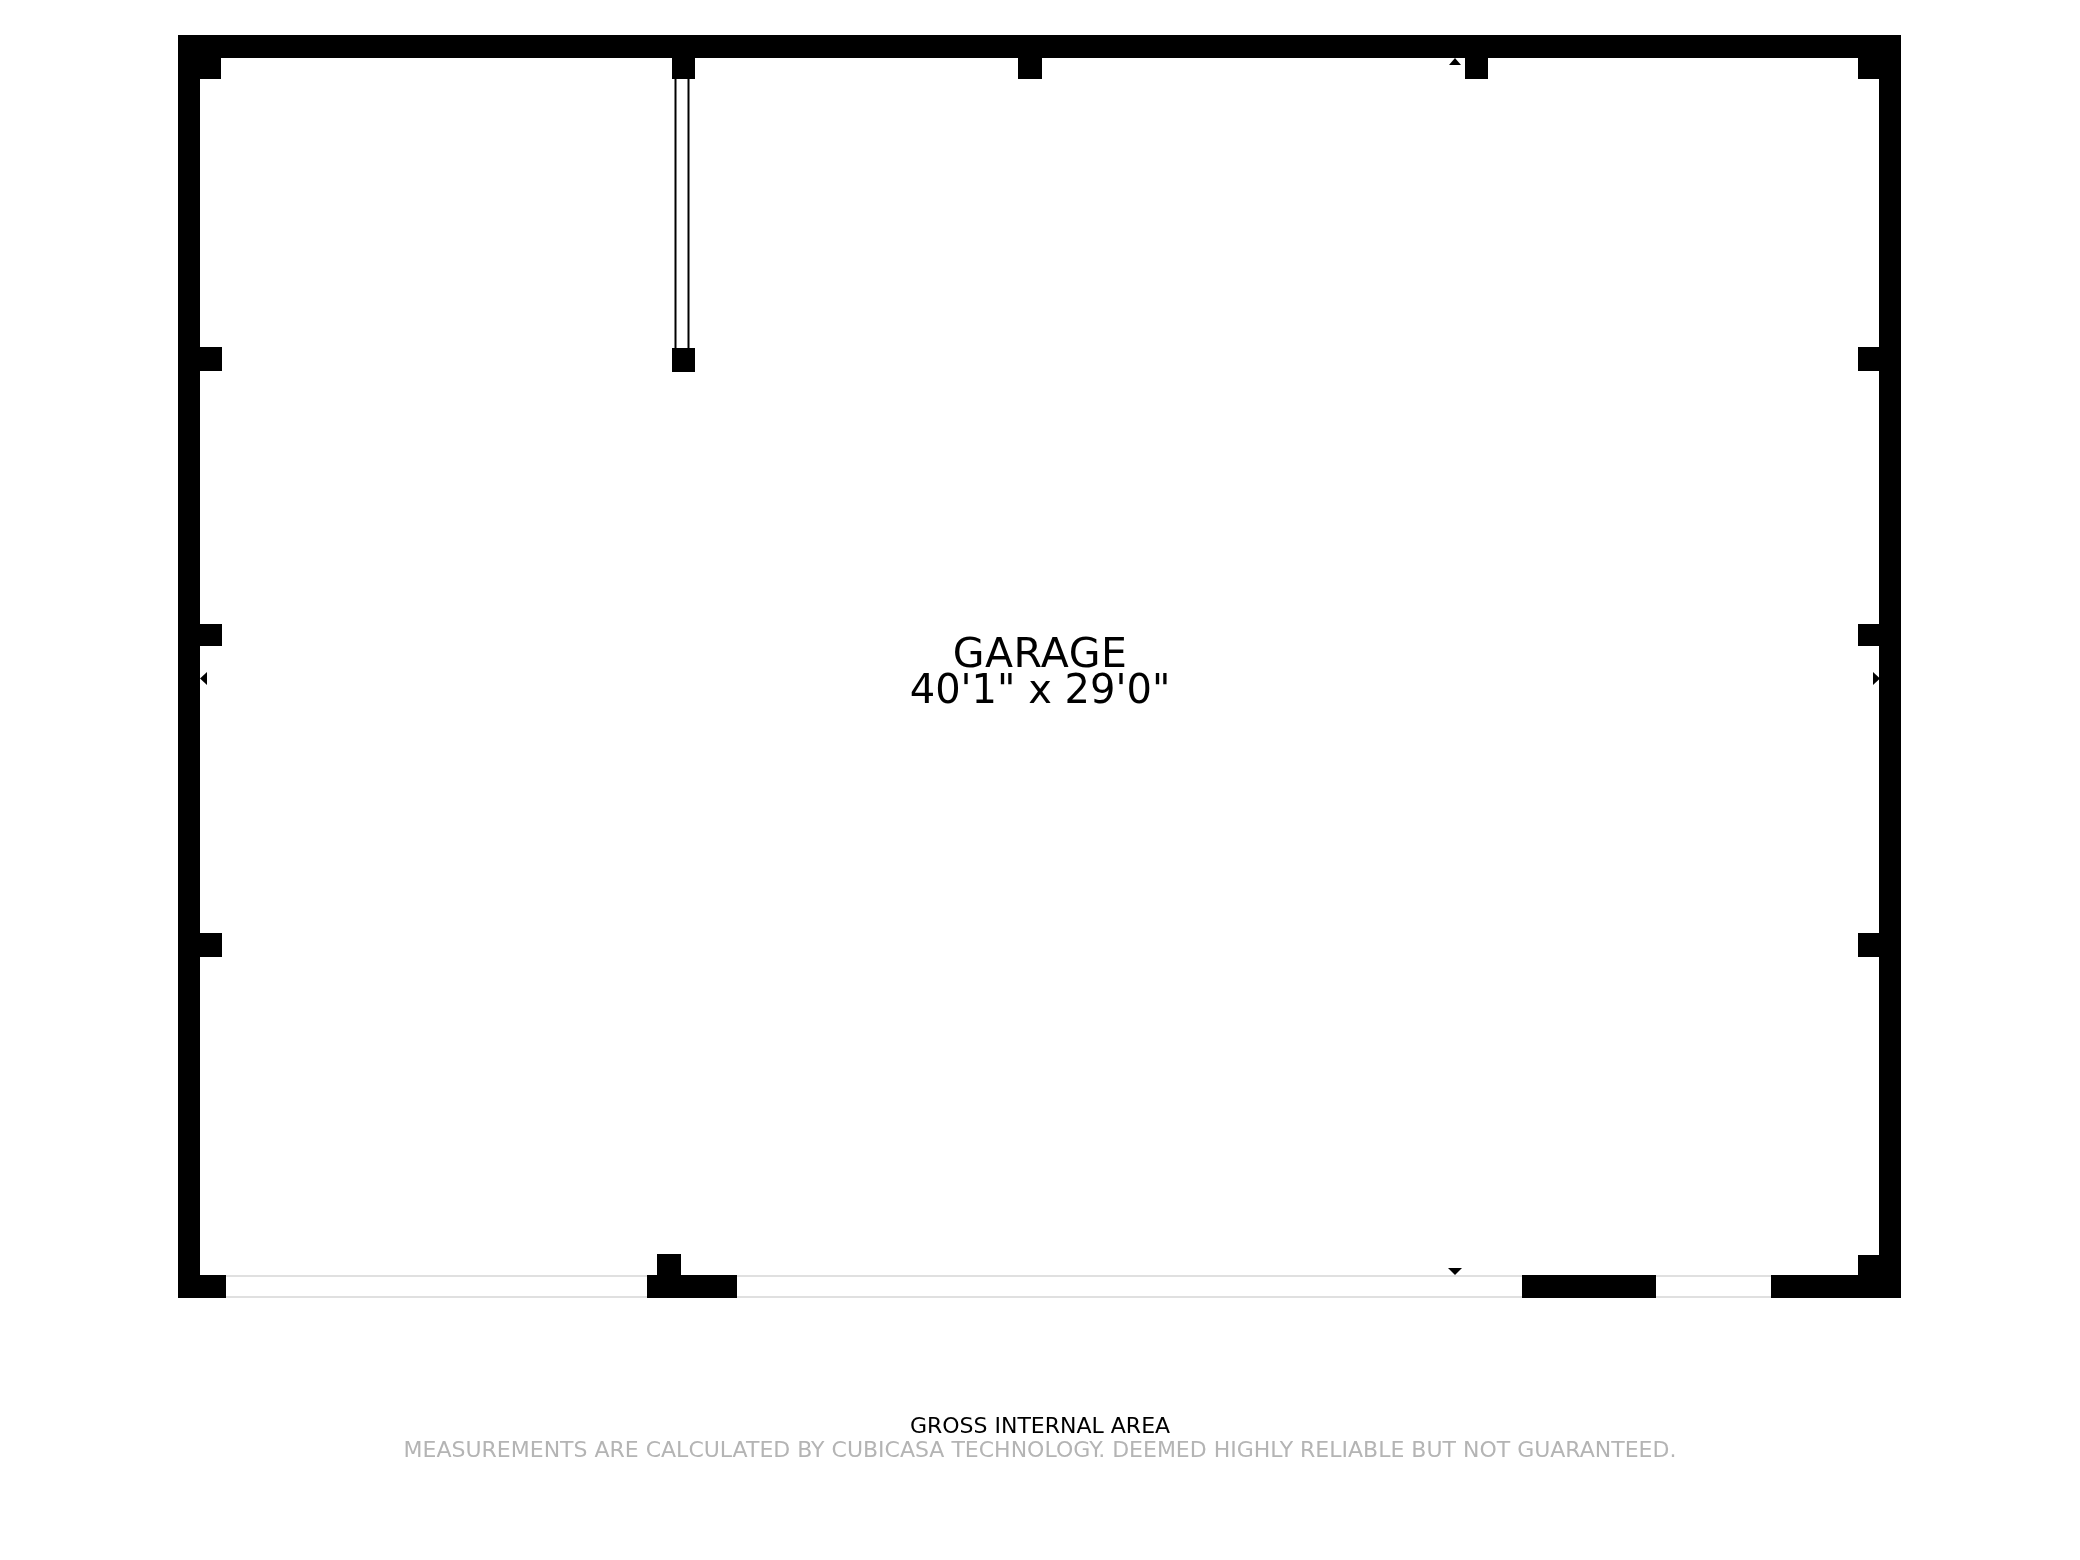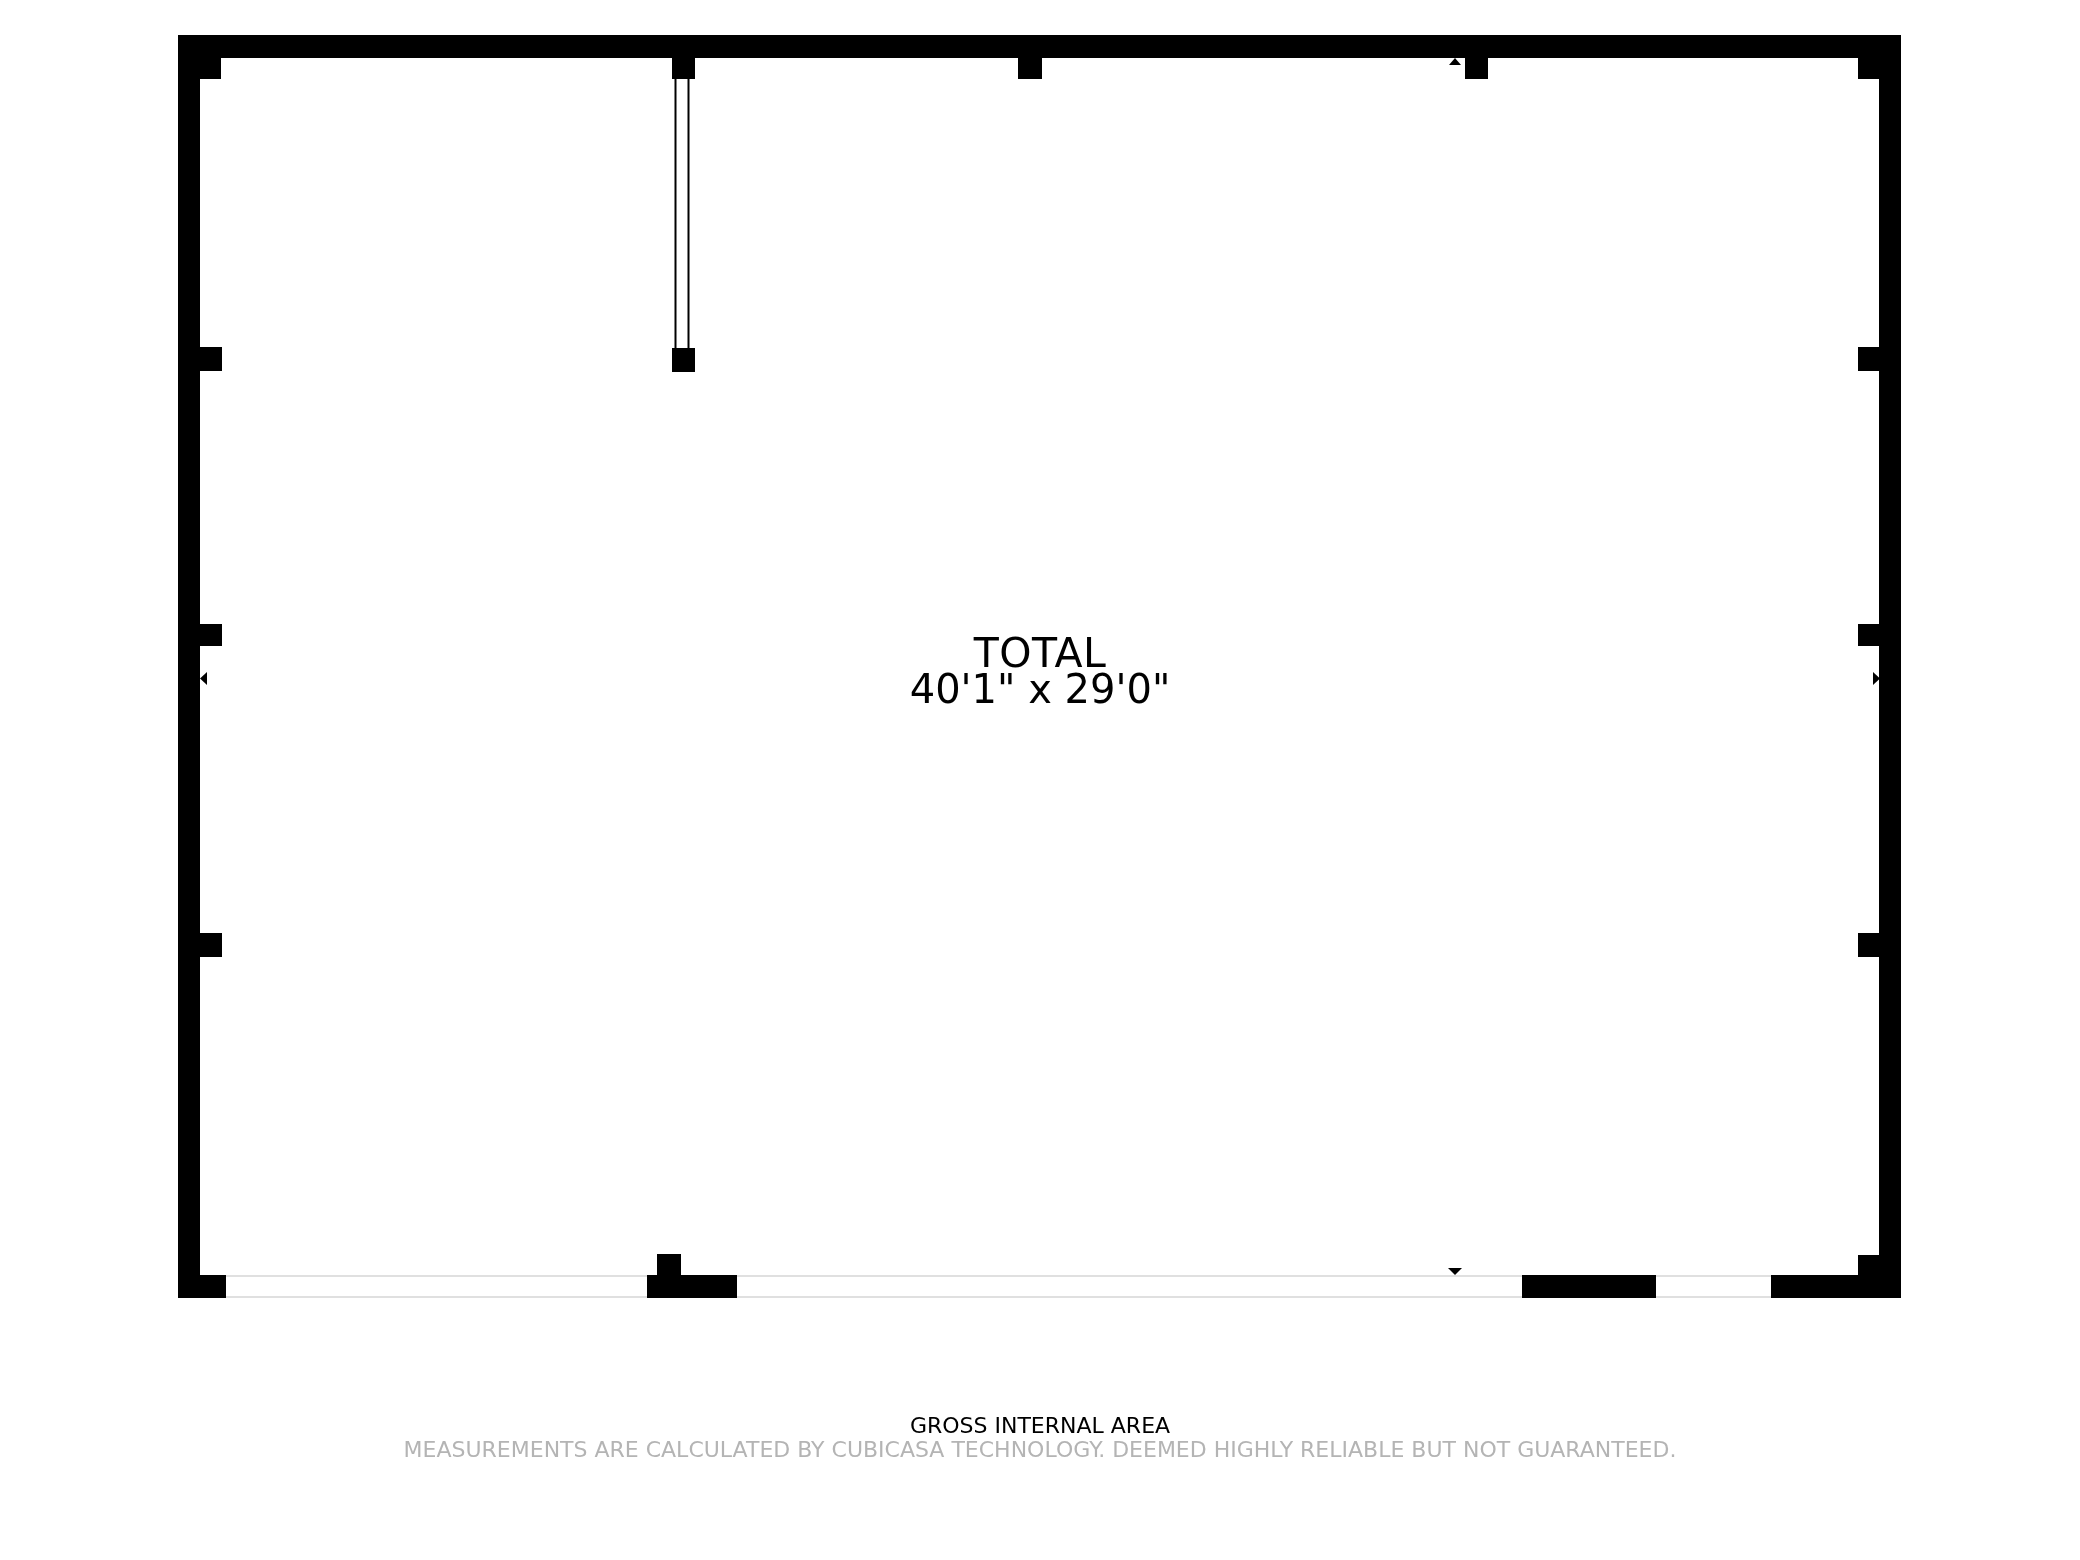--- a/index.html
+++ b/index.html
@@ -87,21 +87,21 @@
       </g>
     <g id="g-arrows">
         <polygon points="1449,65 1461,65 1455,58" fill="#000000"></polygon>
         <polygon points="1448,1268 1462,1268 1455,1275" fill="#000000"></polygon>
         <polygon points="207,672 207,685 200,678.5" fill="#000000"></polygon>
         <polygon points="1873,672 1873,685 1880,678.5" fill="#000000"></polygon>
       </g>
   </svg>
 
   <div class="room-label">
-    <div class="room-name">TOTAL</div>
+    <div class="room-name">GARAGE</div>
     <div class="room-dimensions">40'1" x 29'0"</div>
   </div>
 
   <div class="footer">
     <div class="footer-line">GROSS INTERNAL AREA</div>
     <div class="footer-disclaimer">MEASUREMENTS ARE CALCULATED BY CUBICASA TECHNOLOGY. DEEMED HIGHLY RELIABLE BUT NOT GUARANTEED.</div>
   </div>
 
 </div>
 

